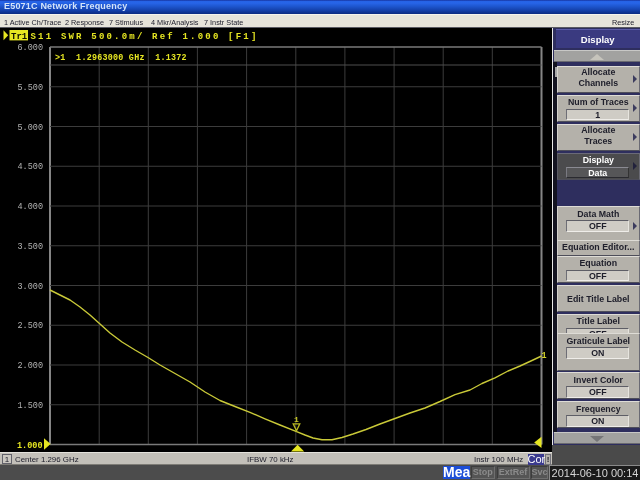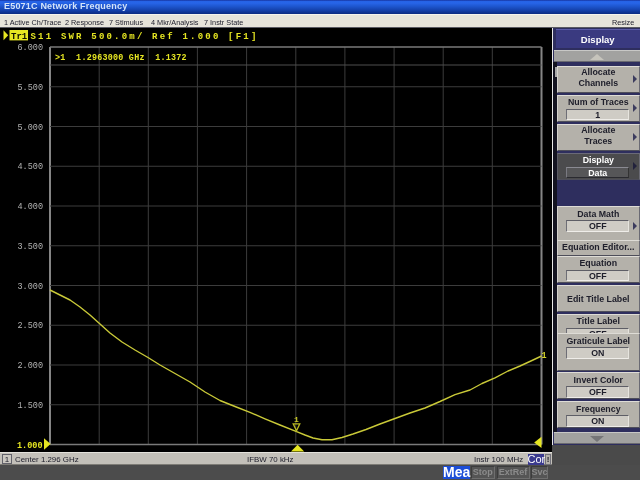--- a/index.html
+++ b/index.html
@@ -185,12 +185,13 @@
 <span style="left:247px">IFBW 70 kHz</span>
 <span style="left:474px">Instr 100 MHz</span>
 <div class="corbox">Cor</div>
 <div class="exbox">!</div>
 </div>
 <div class="abs bottom">
 <div class="meas">Meas</div>
 <div class="ind" style="left:470.5px;width:24.5px">Stop</div>
 <div class="ind" style="left:496.5px;width:33px">ExtRef</div>
 <div class="ind" style="left:530.5px;width:17.5px">Svc</div>
+<div class="date">2014-06-10 00:14</div>
 </div>
 </body></html>

